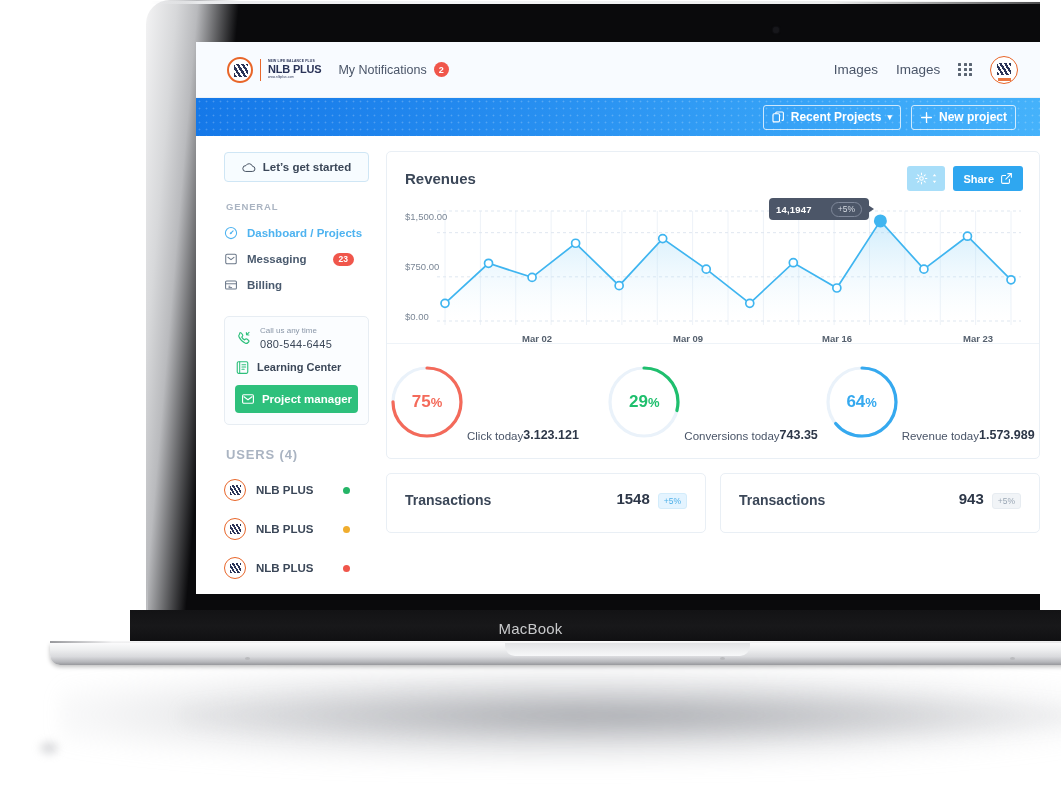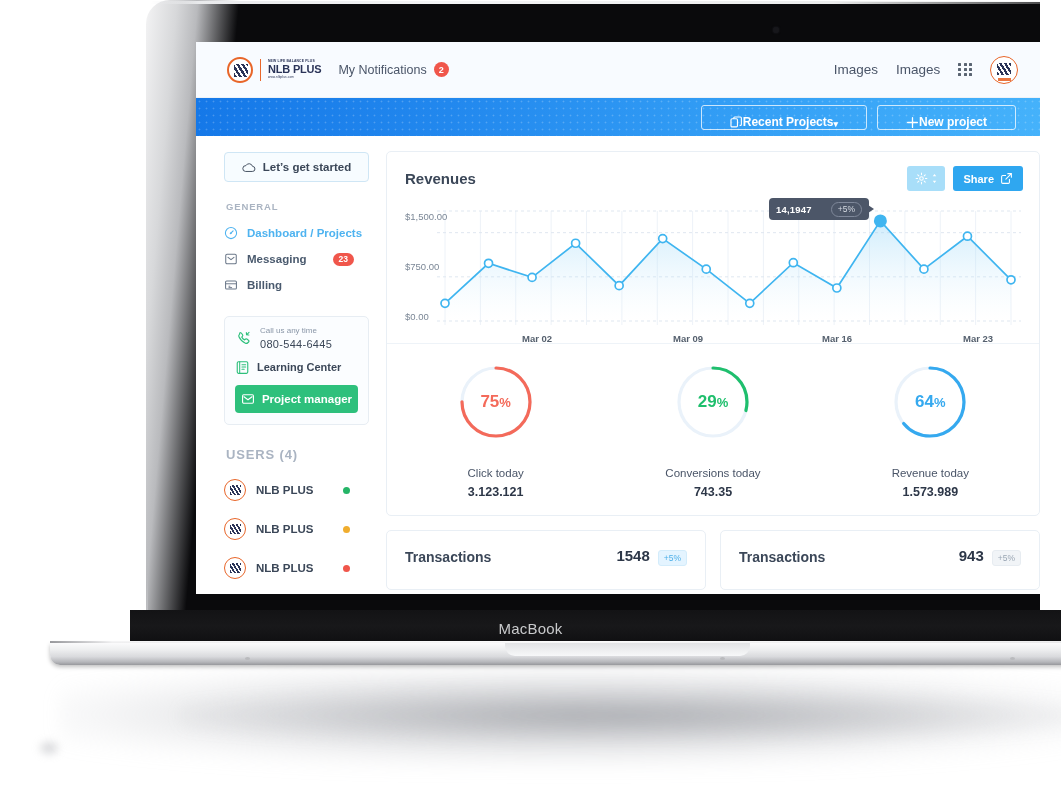--- a/index.html
+++ b/index.html
@@ -103,22 +103,22 @@
 
   
   .blueband {
     height:38px;
     background:
       radial-gradient(circle, rgba(255,255,255,.22) .8px, rgba(255,255,255,0) 1.1px) 0 0/7px 7px,
       linear-gradient(96deg,#1578e8 0%, #2288ee 30%, #35a1f6 68%, #45b2fb 100%);
     display:flex; align-items:center; justify-content:flex-end; gap:10px; padding-right:24px;
   }
   .bbtn { border:1.3px solid rgba(255,255,255,.75); border-radius:3px; color:#fff;
-    font-size:12px; font-weight:bold; height:25px; display:flex; align-items:flex-end;
-    padding:0 28px; background:transparent; white-space:nowrap; }
+    font-size:12px; font-weight:bold; height:25px; display:flex; align-items:center;
+    gap:6px; padding:0 8px; background:transparent; white-space:nowrap; }
 
   
   .body { display:flex; background:#ffffff; height:322px; }
   .sidebar { width:178px; padding:16px 0 0 28px; }
   .getstarted { width:145px; height:30px; border:1px solid #cfe6f5; border-radius:4px;
     background:#f7fcff; display:flex; align-items:center; justify-content:center; gap:7px;
     font-size:11.5px; font-weight:bold; color:#3b4758; }
   .sec-title { font-size:9.5px; letter-spacing:.85px; color:#aab4c2; font-weight:bold;
     margin:19px 0 8px 2px; }
   .nav-item { display:flex; align-items:center; gap:9px; height:26px; font-size:11.5px;
@@ -165,21 +165,21 @@
   .ylab { position:absolute; left:8px; font-size:9.5px; color:#7b8796; }
   .xlab { position:absolute; font-size:9.5px; color:#55606e; font-weight:bold; bottom:-1px; }
   .tooltip { position:absolute; background:#4c5668; border-radius:4px; height:22px;
     display:flex; align-items:center; gap:19px; padding:0 7px; color:#fff; }
   .tooltip:after { content:""; position:absolute; right:-5px; top:7px; border-left:6px solid #4c5668;
     border-top:4px solid transparent; border-bottom:4px solid transparent; }
   .tt-val { font-size:9.5px; font-weight:bold; letter-spacing:.2px; }
   .tt-pill { font-size:8.5px; border:1px solid #7f889a; border-radius:9px; padding:1.5px 6px; color:#d6dbe3; }
 
   .donuts { display:flex; border-top:1px solid #eef3f8; padding:18px 0 16px 0; }
-  .donut-cell { flex:1; display:flex; flex-direction:column; align-items:center; }
+  .donut-cell { flex:1; display:flex; flex-direction:row; align-items:flex-end; }
   .donut { position:relative; width:80px; height:80px; }
   .donut-val { position:absolute; inset:0; display:flex; align-items:center; justify-content:center;
     font-size:17px; font-weight:bold; }
   .donut-lbl { margin-top:25px; font-size:11.5px; color:#4a5568; }
   .donut-num { margin-top:6px; font-size:12.5px; font-weight:bold; color:#2d3748; }
 
   .tx-row { display:flex; gap:14px; margin-top:14px; }
   .tx-card { flex:1; background:#fff; border:1px solid #e9eff5; border-radius:5px; padding:16px 18px 0 18px; height:60px; }
   .tx-line { display:flex; align-items:center; }
   .tx-title { font-size:14px; color:#3b4758; font-weight:bold; }

